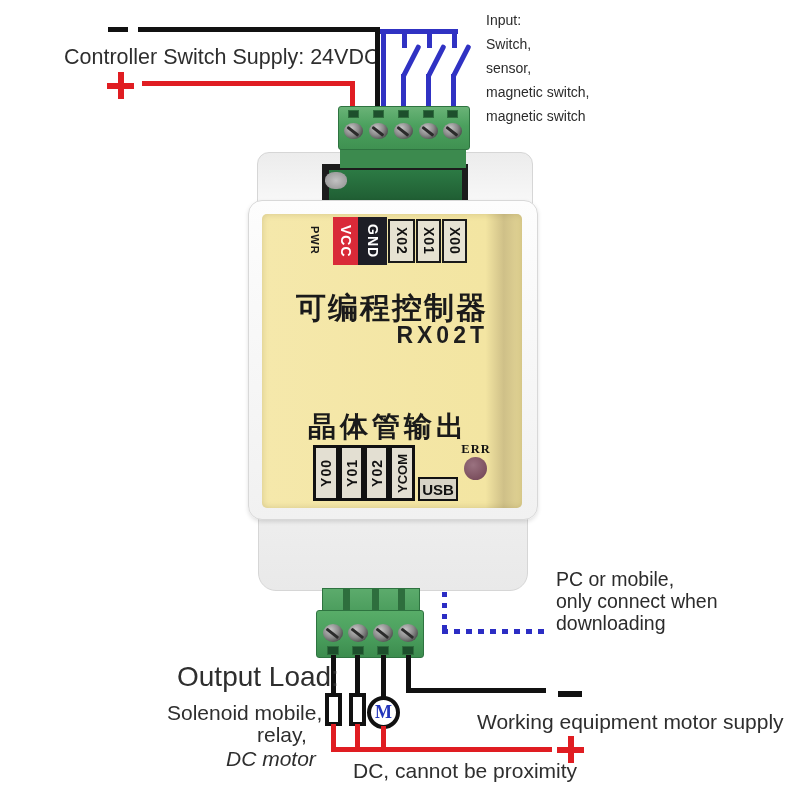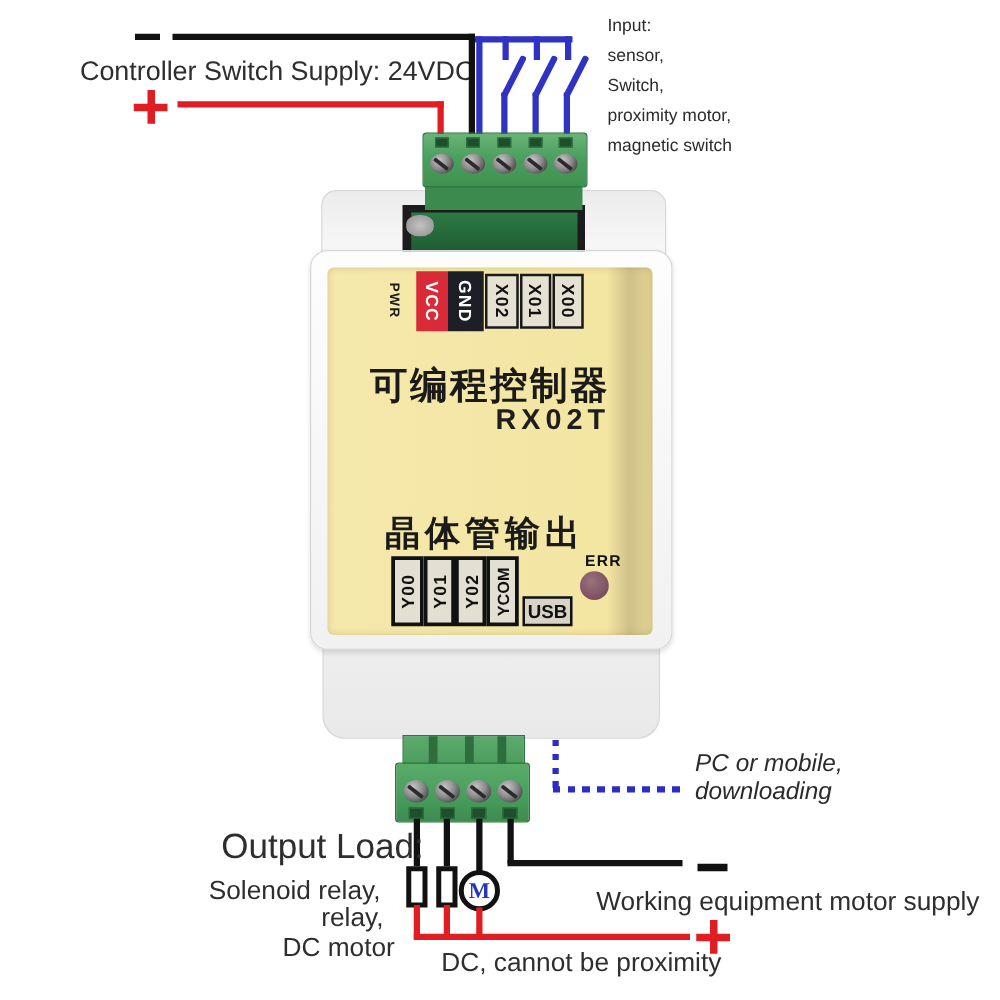--- a/index.html
+++ b/index.html
@@ -47,23 +47,23 @@
   <div class="wire" style="left:427px;top:29px;width:5px;height:19px;background:#3032c3;"></div>
   <div class="wire" style="left:426px;top:74px;width:37px;height:4.5px;background:#3032c3;transform-origin:2px 2px;transform:rotate(-63deg);border-radius:2px;"></div>
   <div class="wire" style="left:426px;top:74px;width:5px;height:40px;background:#3032c3;"></div>
 
   <div class="wire" style="left:452px;top:29px;width:5px;height:19px;background:#3032c3;"></div>
   <div class="wire" style="left:451px;top:74px;width:37px;height:4.5px;background:#3032c3;transform-origin:2px 2px;transform:rotate(-63deg);border-radius:2px;"></div>
   <div class="wire" style="left:451px;top:74px;width:5px;height:40px;background:#3032c3;"></div>
 
   <div class="abs" style="left:486px;top:8px;font-size:14px;line-height:24px;">
     <div>Input:</div>
+    <div>Switch,</div>
     <div>sensor,</div>
-    <div>Switch,</div>
-    <div>proximity motor,</div>
+    <div>magnetic switch,</div>
     <div>magnetic switch</div>
   </div>
 
   <div class="abs" style="left:258px;top:420px;width:270px;height:171px;background:linear-gradient(180deg,#f4f4f4,#e9e9e9);border:1px solid #d6d6d6;border-radius:0 0 18px 18px;box-sizing:border-box;"></div>
 
   <div class="abs" style="left:257px;top:152px;width:276px;height:52px;background:linear-gradient(180deg,#ececec,#f8f8f8);border:1px solid #d6d6d6;border-radius:12px 12px 0 0;box-sizing:border-box;"></div>
   <div class="abs" style="left:322px;top:164px;width:146px;height:40px;background:#1c1c1c;"></div>
   <div class="abs" style="left:329px;top:170px;width:133px;height:34px;background:linear-gradient(180deg,#2c7a44,#1e5a31);"></div>
   <div class="abs" style="left:325px;top:172px;width:22px;height:17px;background:radial-gradient(#c2c2c2,#8f8f8f);border-radius:45%;"></div>
   <div class="abs" style="left:340px;top:144px;width:126px;height:24px;background:#3c8a4e;"></div>
@@ -130,21 +130,21 @@
       <span class="vtext-up" style="font-size:14px;font-weight:bold;color:#111;letter-spacing:1px;">Y02</span>
     </div>
     <div class="term-box" style="left:127px;top:231px;width:26px;height:56px;background:#e3dfd2;border:3px solid #111;">
       <span class="vtext-up" style="font-size:13px;font-weight:bold;color:#111;">YCOM</span>
     </div>
 
     <div class="term-box" style="left:156px;top:263px;width:40px;height:24px;background:#d7d3c6;border:2.5px solid #111;">
       <span style="font-size:15px;font-weight:bold;color:#111;">USB</span>
     </div>
 
-    <div class="abs" style="left:206px;top:228px;width:36px;text-align:left;font-size:12.5px;font-weight:bold;color:#111;letter-spacing:1px;">ERR</div>
+    <div class="abs" style="left:196px;top:228px;width:36px;text-align:center;font-size:12.5px;font-weight:bold;color:#111;letter-spacing:1px;font-family:Liberation Serif, serif;">ERR</div>
     <div class="abs" style="left:202px;top:243px;width:23px;height:23px;border-radius:50%;
                 background:radial-gradient(circle at 40% 35%,#9a7280,#7e5261 65%,#6a4253);"></div>
   </div>
 
   <div class="abs" style="left:322px;top:588px;width:98px;height:26px;background:linear-gradient(180deg,#5cab6c,#4a9c5c);border:1px solid #2e7340;box-sizing:border-box;"></div>
   <div class="abs" style="left:343px;top:589px;width:7px;height:24px;background:#2e6e3d;"></div>
   <div class="abs" style="left:372px;top:589px;width:7px;height:24px;background:#2e6e3d;"></div>
   <div class="abs" style="left:398px;top:589px;width:7px;height:24px;background:#2e6e3d;"></div>
 
   <div class="abs" style="left:316px;top:610px;width:108px;height:48px;background:linear-gradient(180deg,#58ac68 0%,#4ba05e 50%,#3c8c4e 100%);border:1px solid #2e7340;border-radius:3px;box-sizing:border-box;"></div>
@@ -185,24 +185,25 @@
   <div class="wire" style="left:381px;top:726px;width:5px;height:25px;background:#e01d22;"></div>
   <div class="wire" style="left:331px;top:747px;width:221px;height:5px;background:#e01d22;"></div>
 
   <div class="abs" style="left:558px;top:691px;width:24px;height:6px;background:#111;"></div>
   <div class="abs" style="left:557px;top:736px;width:27px;height:27px;">
     <div class="abs" style="left:0;top:10.5px;width:27px;height:6px;background:#e01d22;"></div>
     <div class="abs" style="left:10.5px;top:0;width:6px;height:27px;background:#e01d22;"></div>
   </div>
 
   <div class="txt" style="left:177px;top:661px;font-size:28px;">Output Load:</div>
-  <div class="txt" style="left:167px;top:701px;font-size:21px;">Solenoid relay,</div>
+  <div class="txt" style="left:167px;top:701px;font-size:21px;">Solenoid mobile,</div>
   <div class="txt" style="left:257px;top:723px;font-size:21px;">relay,</div>
-  <div class="txt" style="left:226px;top:747px;font-size:21px;">DC motor</div>
-
-  <div class="abs" style="left:556px;top:600px;font-size:19.5px;line-height:22px;font-style:italic;">
+  <div class="txt" style="left:226px;top:747px;font-size:21px;font-style:italic;">DC motor</div>
+
+  <div class="abs" style="left:556px;top:568px;font-size:19.5px;line-height:22px;">
     <div>PC or mobile,</div>
+    <div>only connect when</div>
     <div>downloading</div>
   </div>
   <div class="txt" style="left:477px;top:710px;font-size:21px;">Working equipment motor supply</div>
   <div class="txt" style="left:353px;top:759px;font-size:21px;">DC, cannot be proximity</div>
 
 </div>
 
 </body></html>

